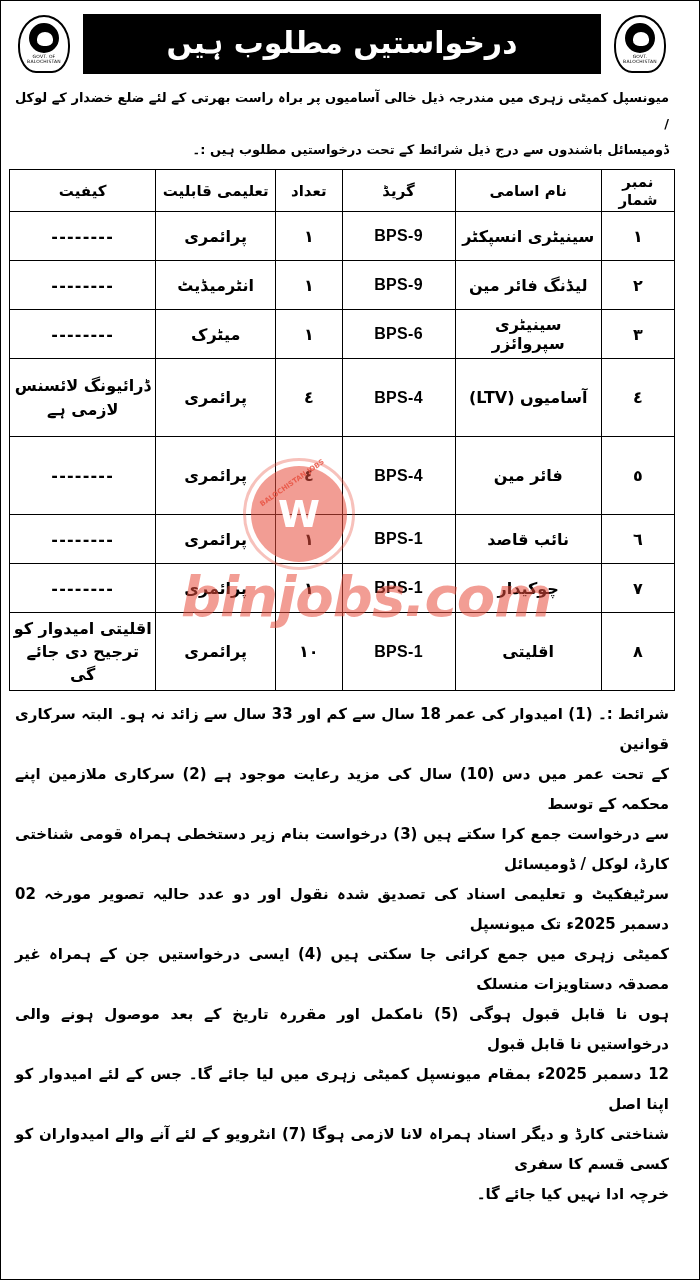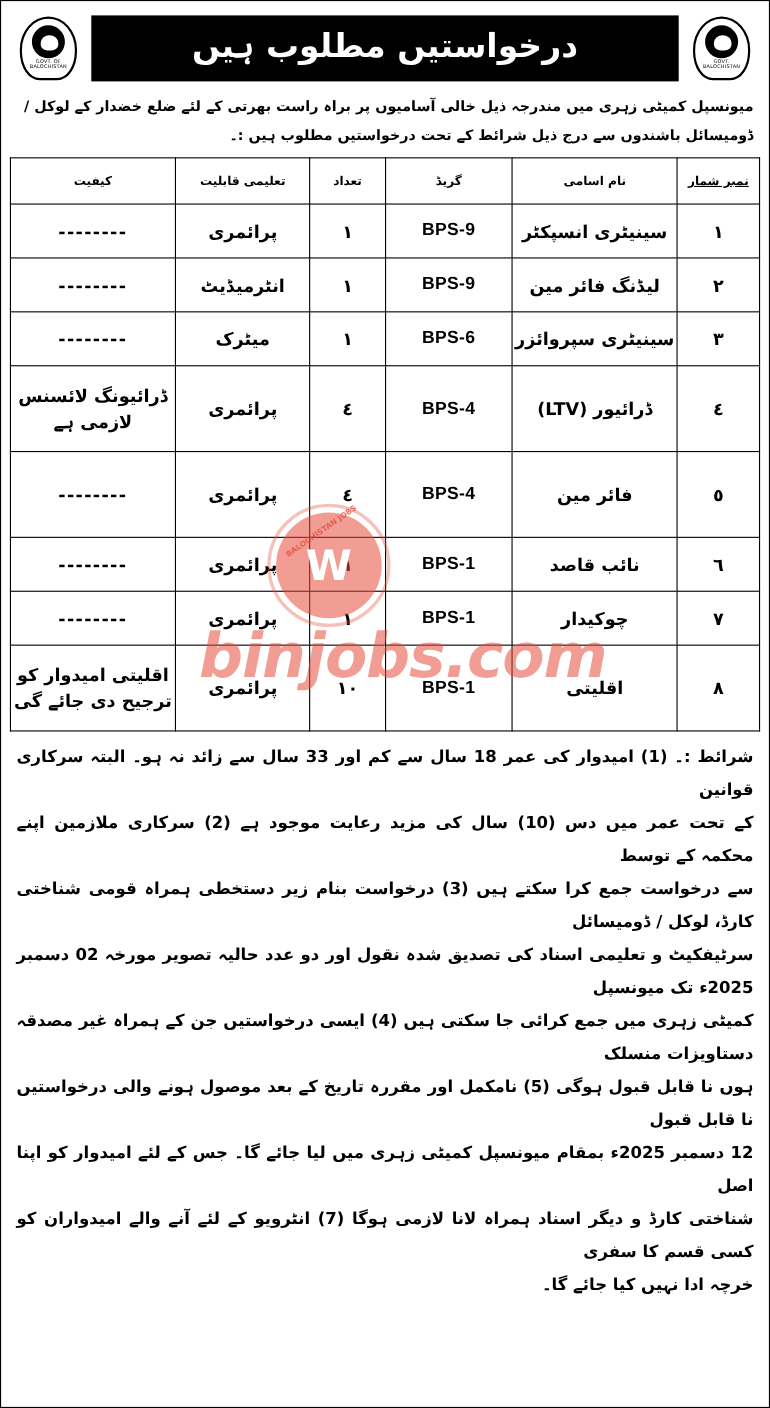--- a/index.html
+++ b/index.html
@@ -11,21 +11,21 @@
     font-family: "DejaVu Sans", "Liberation Sans", sans-serif;
     color: #000;
     overflow: hidden;
   }
   .page {
     position: relative;
     width: 700px;
     height: 1280px;
     background: #fff;
     border: 1px solid #000;
-    padding: 6px 8px 0 8px;
+    padding: 6px 24px 0 8px;
   }
 
   
   .header {
     display: flex;
     align-items: center;
     justify-content: space-between;
     height: 74px;
     padding: 2px 4px;
   }
@@ -101,23 +101,23 @@
     table-layout: fixed;
   }
   table.jobs th, table.jobs td {
     border: 1.6px solid #000;
     text-align: center;
     vertical-align: middle;
     font-size: 16px;
     font-weight: bold;
     padding: 2px 1px;
   }
-  table.jobs th { height: 42px; font-size: 11px; }
+  table.jobs th { height: 42px; font-size: 15px; }
   table.jobs td { height: 49px; }
-  .col-sr    { width: 11%; text-decoration: underline; }
+  .col-sr    { width: 11%; }
   .col-post  { width: 22%; }
   .col-grade { width: 17%; border-radius: 14px; }
   .col-num   { width: 10%; }
   .col-edu   { width: 18%; }
   .col-rem   { width: 22%; }
   .grade-cell { font-family: "Liberation Sans", sans-serif; font-size: 18px; letter-spacing:.3px; }
   .num-cell { font-size: 17px; }
   .rem-dash { letter-spacing: 1.2px; font-size: 15px; }
   .tall { height: 78px !important; }
   .two-line { line-height: 1.45; }
@@ -228,21 +228,21 @@
       <tr>
         <td>٣</td>
         <td>سینیٹری سپروائزر</td>
         <td class="grade-cell">BPS-6</td>
         <td class="num-cell">١</td>
         <td>میٹرک</td>
         <td class="rem-dash">--------</td>
       </tr>
       <tr>
         <td class="tall">٤</td>
-        <td class="tall">ڈرائیور (LTV)</td>
+        <td class="tall">آسامیوں (LTV)</td>
         <td class="tall grade-cell">BPS-4</td>
         <td class="tall num-cell">٤</td>
         <td class="tall">پرائمری</td>
         <td class="tall two-line">ڈرائیونگ لائسنس لازمی ہے</td>
       </tr>
       <tr>
         <td class="tall">٥</td>
         <td class="tall">فائر مین</td>
         <td class="tall grade-cell">BPS-4</td>
         <td class="tall num-cell">٤</td>

